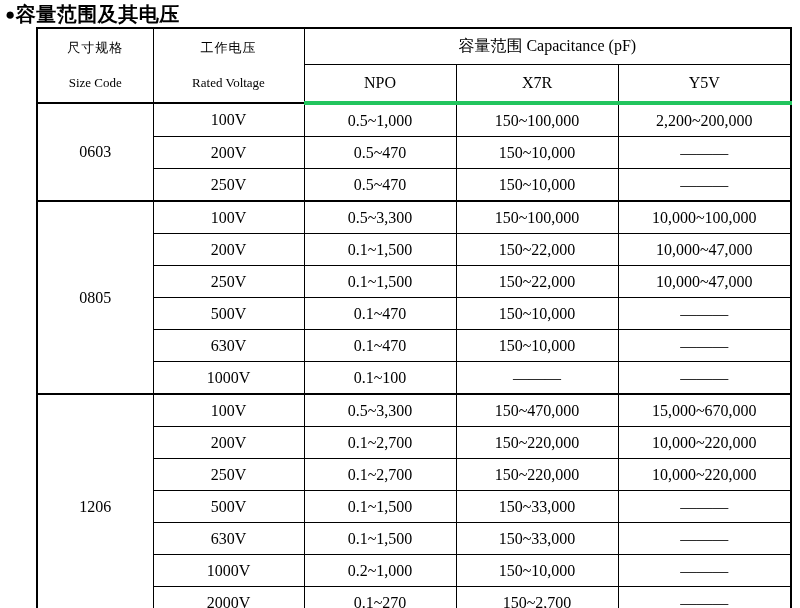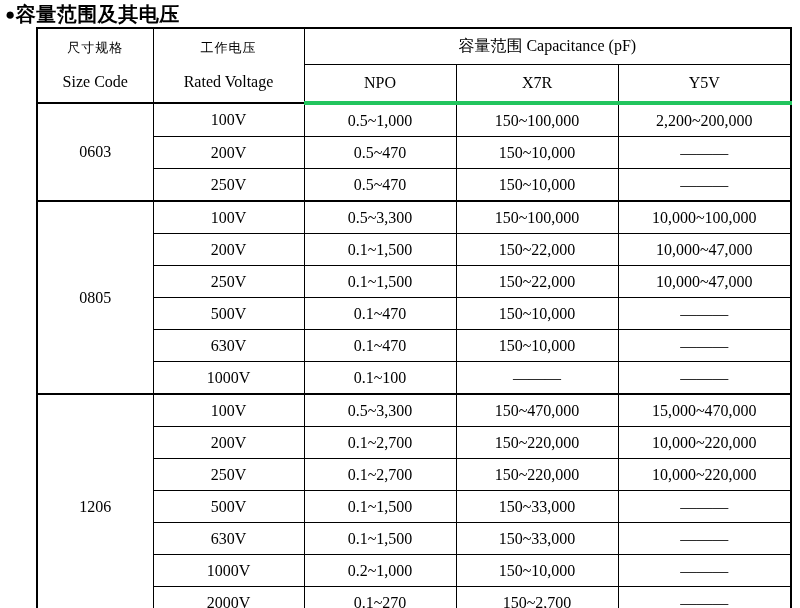--- a/index.html
+++ b/index.html
@@ -57,21 +57,21 @@
     border-bottom: 2px solid #000;
   }
   .two-line .stack {
     display: flex;
     flex-direction: column;
     justify-content: space-between;
     height: 52px;
     padding: 6px 0 8px 0;
   }
   .zh { font-size: 13px; letter-spacing: 1px; }
-  .en { font-size: 16px; }
+  .en { font-size: 13px; }
   .cap-header { font-size: 17px; }
   .group-start td { border-top: 2px solid #000; margin-left: 32px; }
   .size-cell { font-size: 16px; }
 </style>
 </head>
 <body>
 
 <div class="page">
 
   <div class="title-line">
@@ -166,21 +166,21 @@
       <td>0.1~100</td>
       <td>———</td>
       <td>———</td>
     </tr>
 
     <tr class="group-start">
       <td rowspan="7" class="size-cell">1206</td>
       <td>100V</td>
       <td>0.5~3,300</td>
       <td>150~470,000</td>
-      <td>15,000~470,000</td>
+      <td>15,000~670,000</td>
     </tr>
     <tr>
       <td>200V</td>
       <td>0.1~2,700</td>
       <td>150~220,000</td>
       <td>10,000~220,000</td>
     </tr>
     <tr>
       <td>250V</td>
       <td>0.1~2,700</td>

